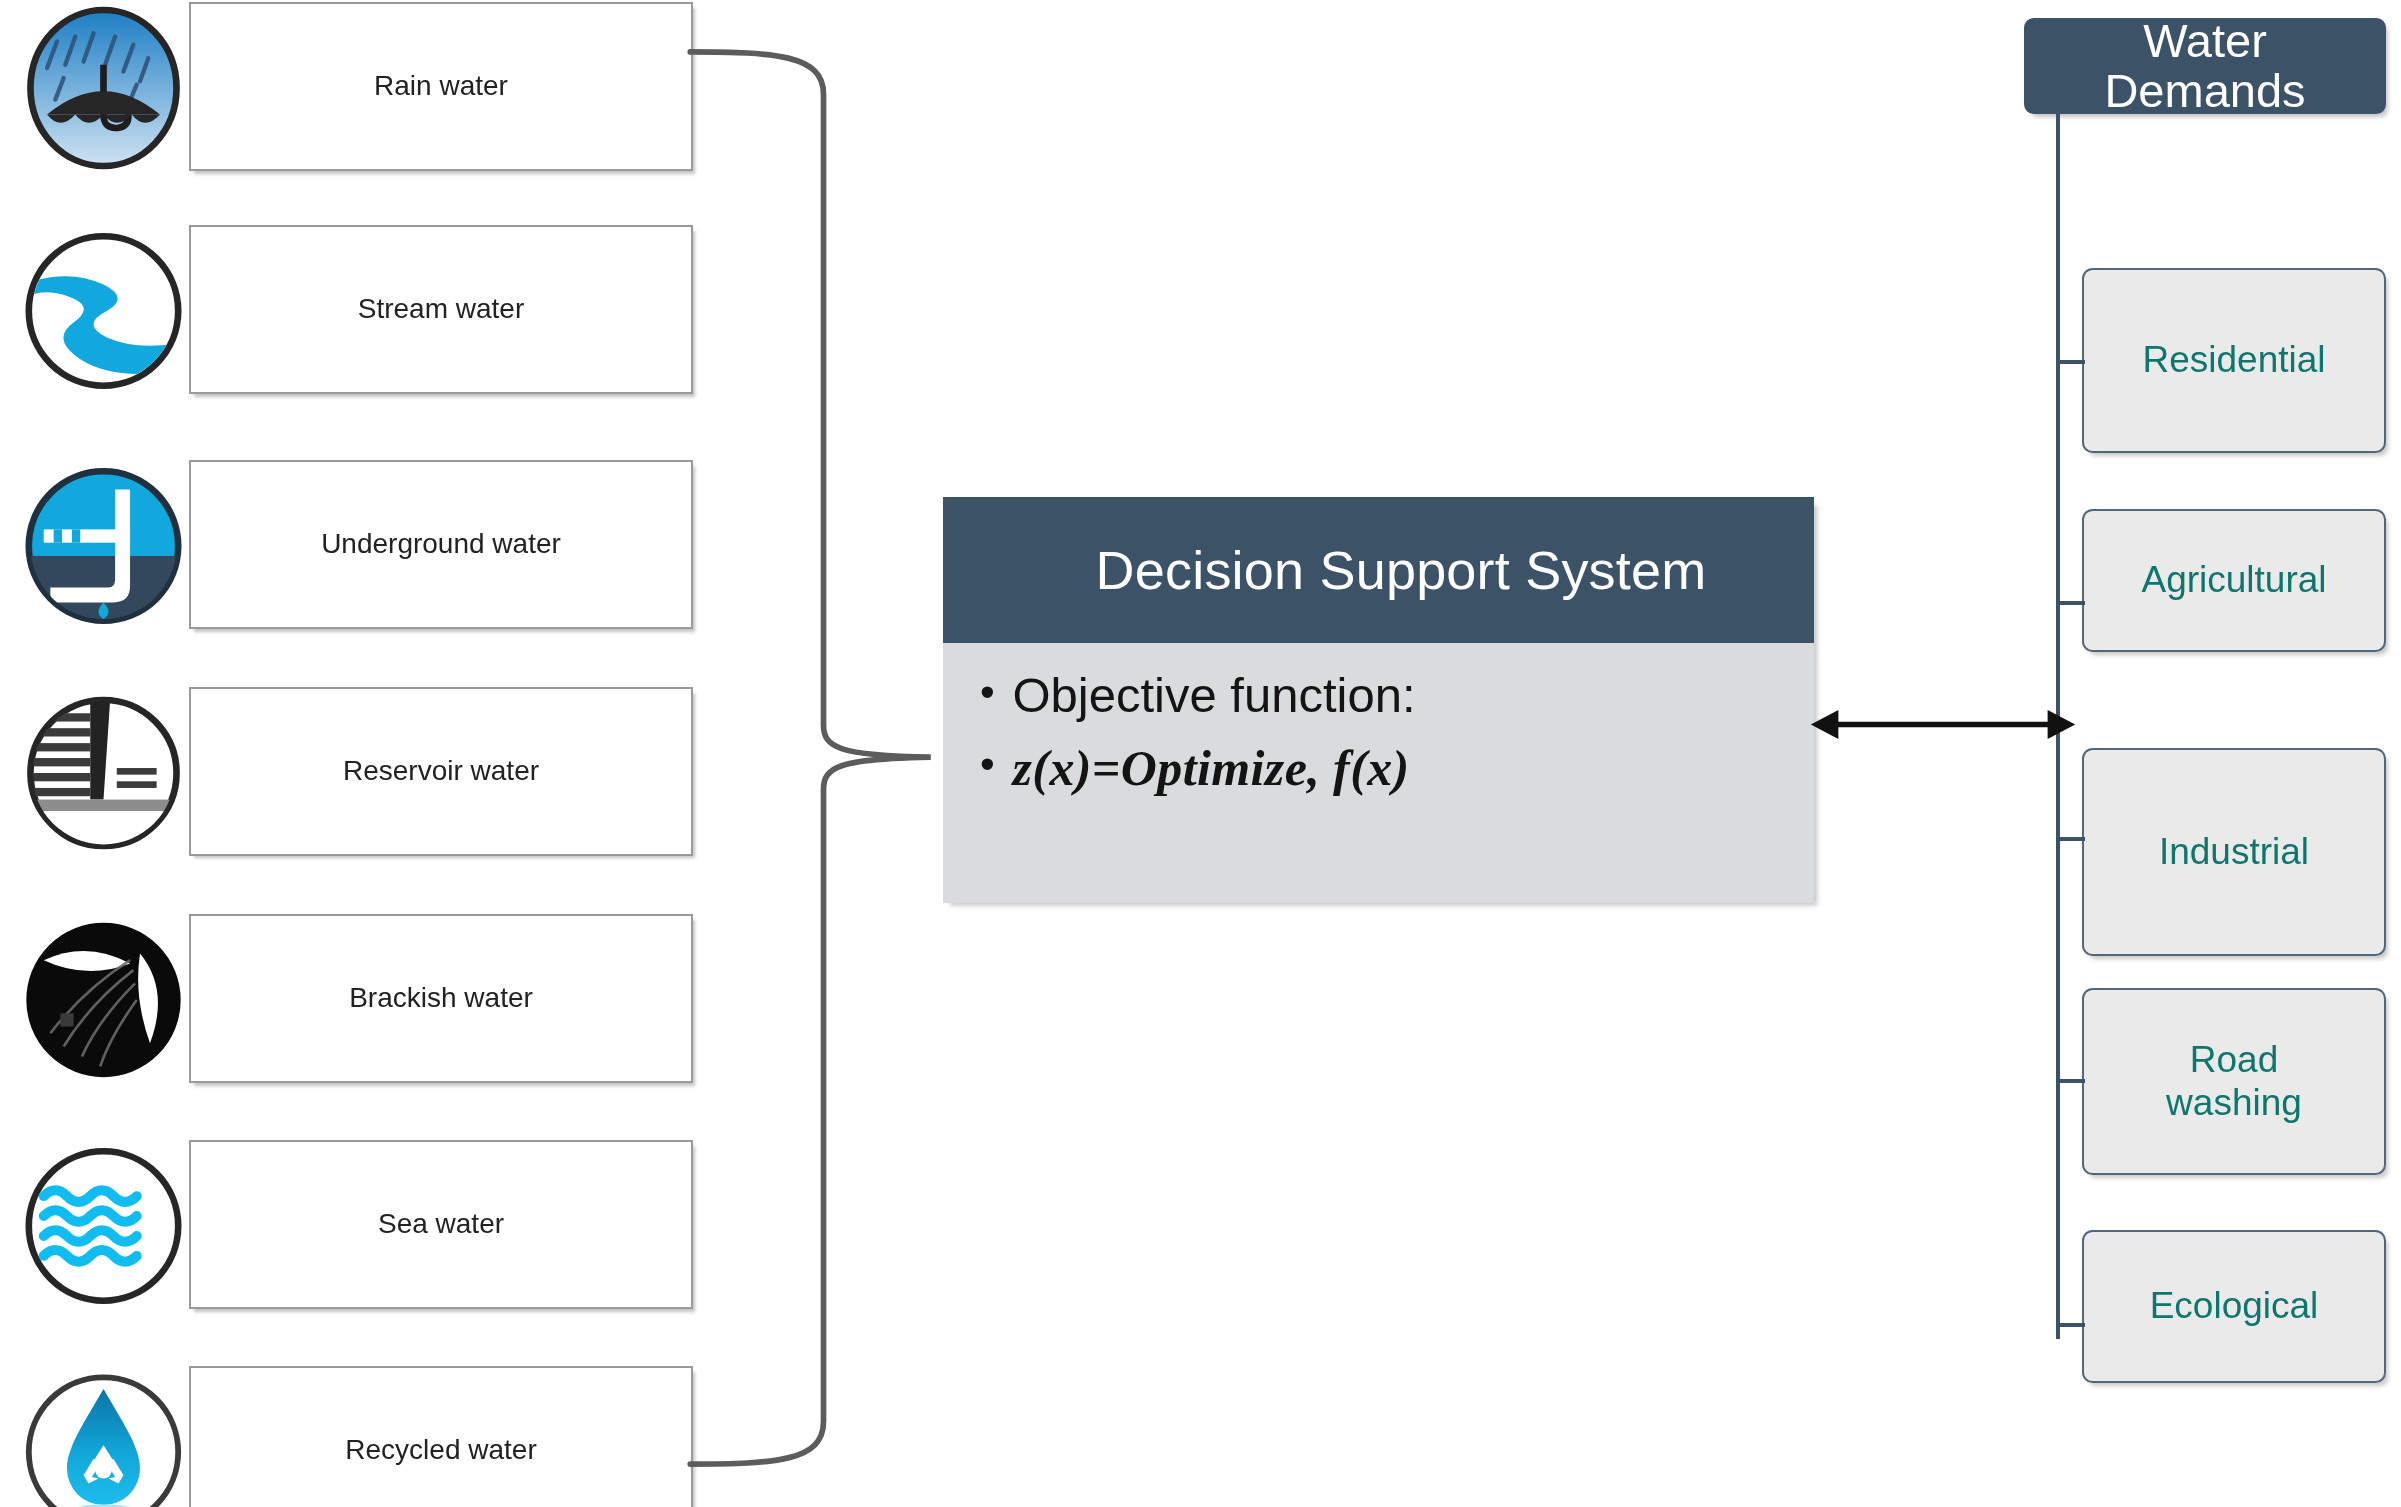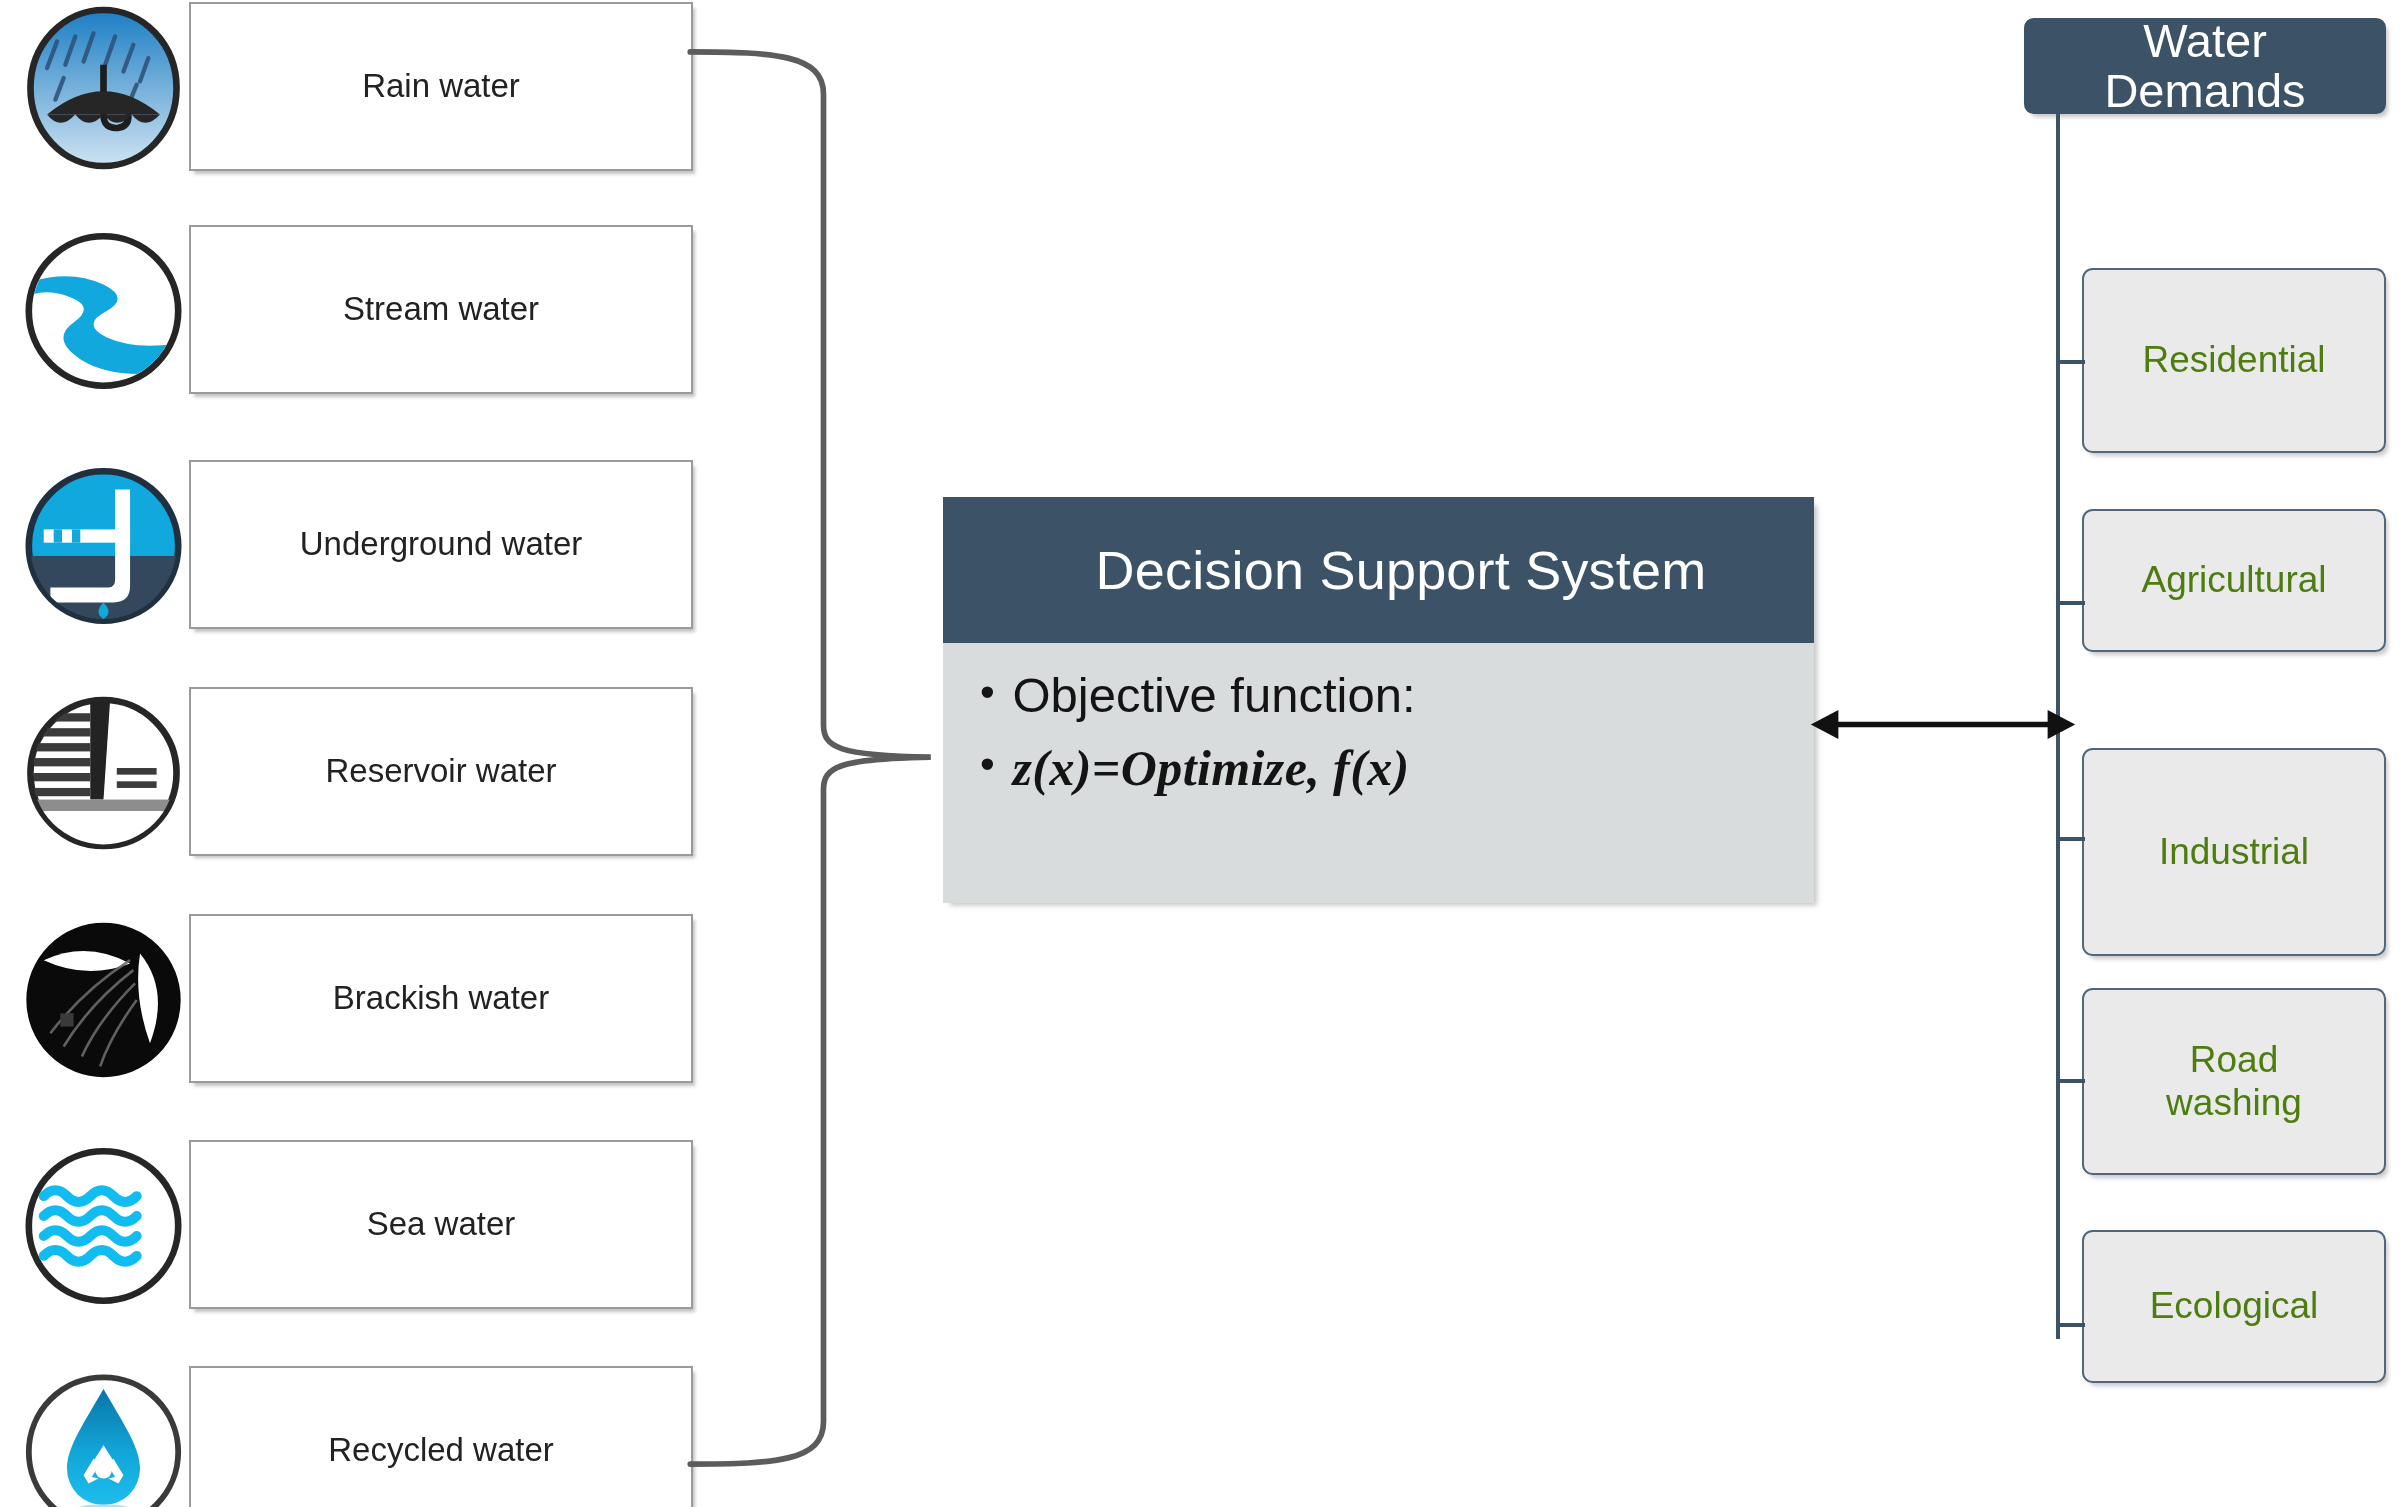--- a/index.html
+++ b/index.html
@@ -31,21 +31,21 @@
     background:#ffffff;
     border:2.4px solid #9a9a9a;
     box-shadow:3.3px 4.1px 3.3px -1.6px rgba(120,120,120,.45);
     box-sizing:border-box;
   }
   .src-box-label{
     position:absolute;
     left:0; right:0; top:50%;
     transform:translateY(-50%);
     text-align:center;
-    font-size:33px;
+    font-size:28px;
     color:#222222;
     line-height:1.16;
     padding:0 6px;
   }
   .src-icon{
     position:absolute;
     left:18px;
     top:13px;
     width:171px;
     height:166px;
@@ -170,21 +170,21 @@
     border:2.4px solid #51677c;
     border-radius:10.6px;
     display:flex;
     align-items:center;
     justify-content:center;
     box-shadow:4.1px 4.9px 4.1px -2.4px rgba(150,150,150,.5);
     box-sizing:border-box;
   }
   .demand-box-label{
     font-size:37px;
-    color:#4d7c0f;
+    color:#0f766e;
     text-align:center;
     line-height:1.16;
     padding:0 6.5px;
   }
 </style>
 </head>
 <body>
 
 <div id="stage">
 

